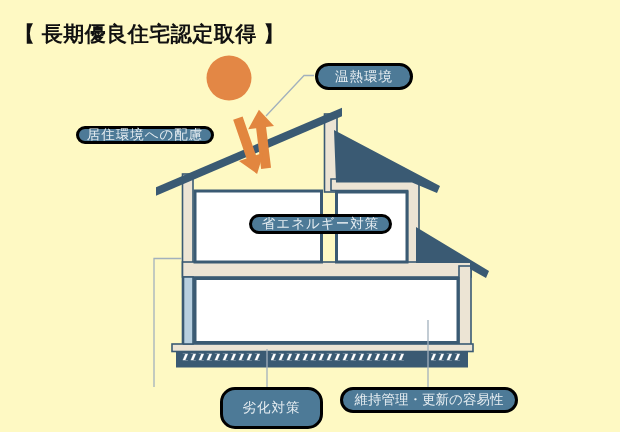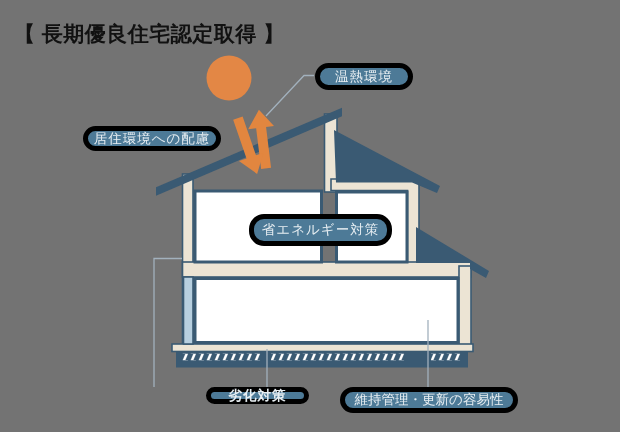--- a/index.html
+++ b/index.html
@@ -1,33 +1,33 @@
 <!DOCTYPE html>
 <html><head>
 <meta charset="utf-8">
 <style>
   html,body{margin:0;padding:0;background:#ffffff;}
   body{width:620px;height:432px;overflow:hidden;
        font-family:"Liberation Sans","DejaVu Sans",sans-serif;}
-  .stage{position:relative;width:620px;height:432px;background:#737373;text-align:right;}
+  .stage{position:relative;width:620px;height:432px;background:#fef9c3;text-align:right;}
   .title{position:absolute;left:14px;top:20px;font-size:21px;font-weight:800;
          color:#111111;letter-spacing:.5px;white-space:nowrap;}
   .house-svg{position:absolute;left:0;top:0;}
   .pill{position:absolute;display:flex;align-items:center;justify-content:center;
-        background:#4d7a97;border:5px solid #000000;border-radius:15px;
+        background:#4d7a97;border:3px solid #000000;border-radius:15px;
         color:#e7eef2;font-size:13.5px;letter-spacing:1px;line-height:1;
         box-sizing:border-box;white-space:nowrap;}
   
   .p-thermal{left:315px;top:63px;width:98px;height:27px;}
-  .p-living{left:83px;top:126px;width:138px;height:25px;}
+  .p-living{left:76px;top:126px;width:138px;height:18px;}
   .p-maintplan{left:392px;top:127px;width:114px;height:24px;}
-  .p-energy{left:249px;top:214px;width:143px;height:32px;}
+  .p-energy{left:249px;top:214px;width:143px;height:20px;}
   .p-area{left:278px;top:297px;width:85px;height:26px;}
   .p-quake{left:102px;top:387px;width:105px;height:26px;}
-  .p-deterioration{left:206px;top:387px;width:103px;height:17px;font-weight:bold;}
+  .p-deterioration{left:220px;top:387px;width:103px;height:42px;}
   .p-maintainability{left:340px;top:387px;width:178px;height:26px;letter-spacing:0;}
 </style>
 </head>
 <body>
 
 <div class="stage">
 
   <div class="title">【 長期優良住宅認定取得 】</div>
 
   <svg class="house-svg" width="620" height="432" viewBox="0 0 620 432">

